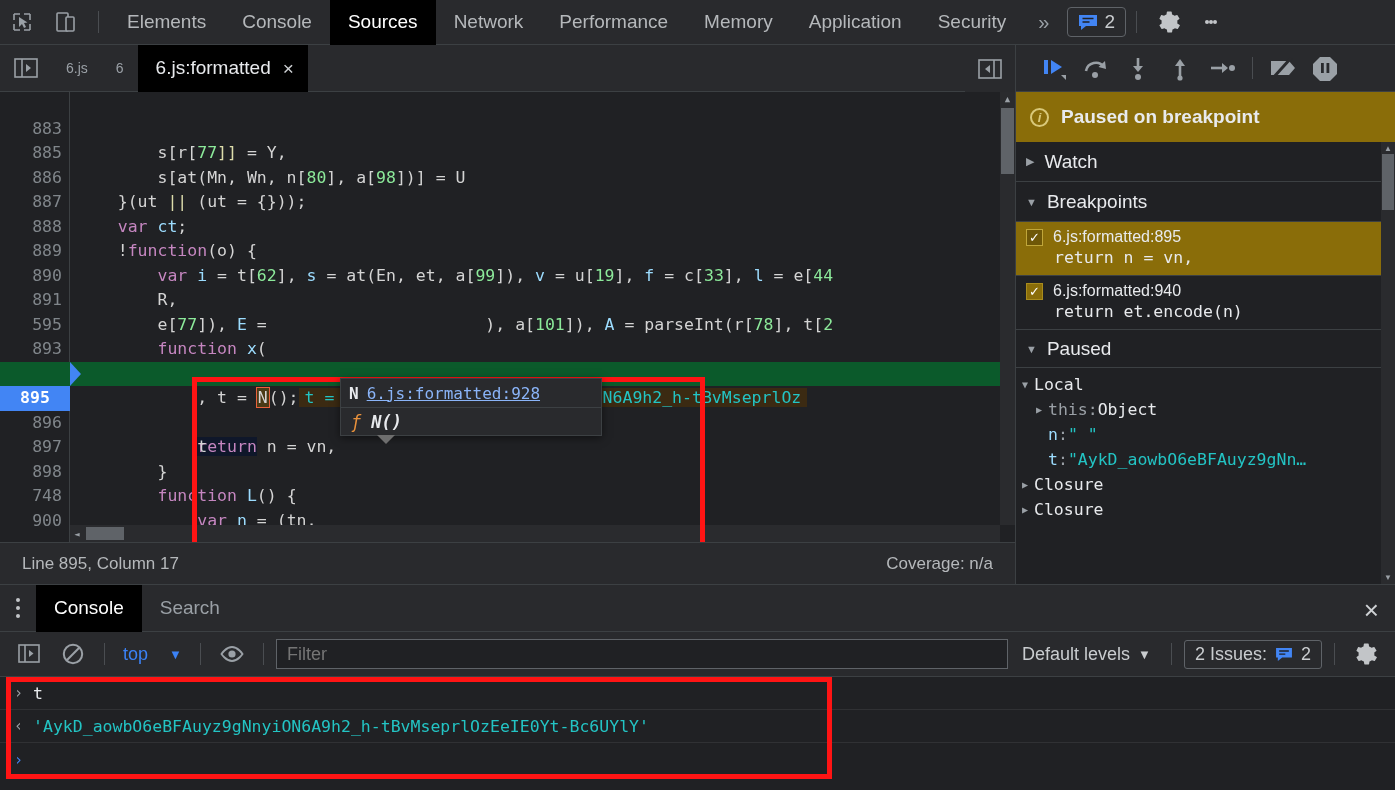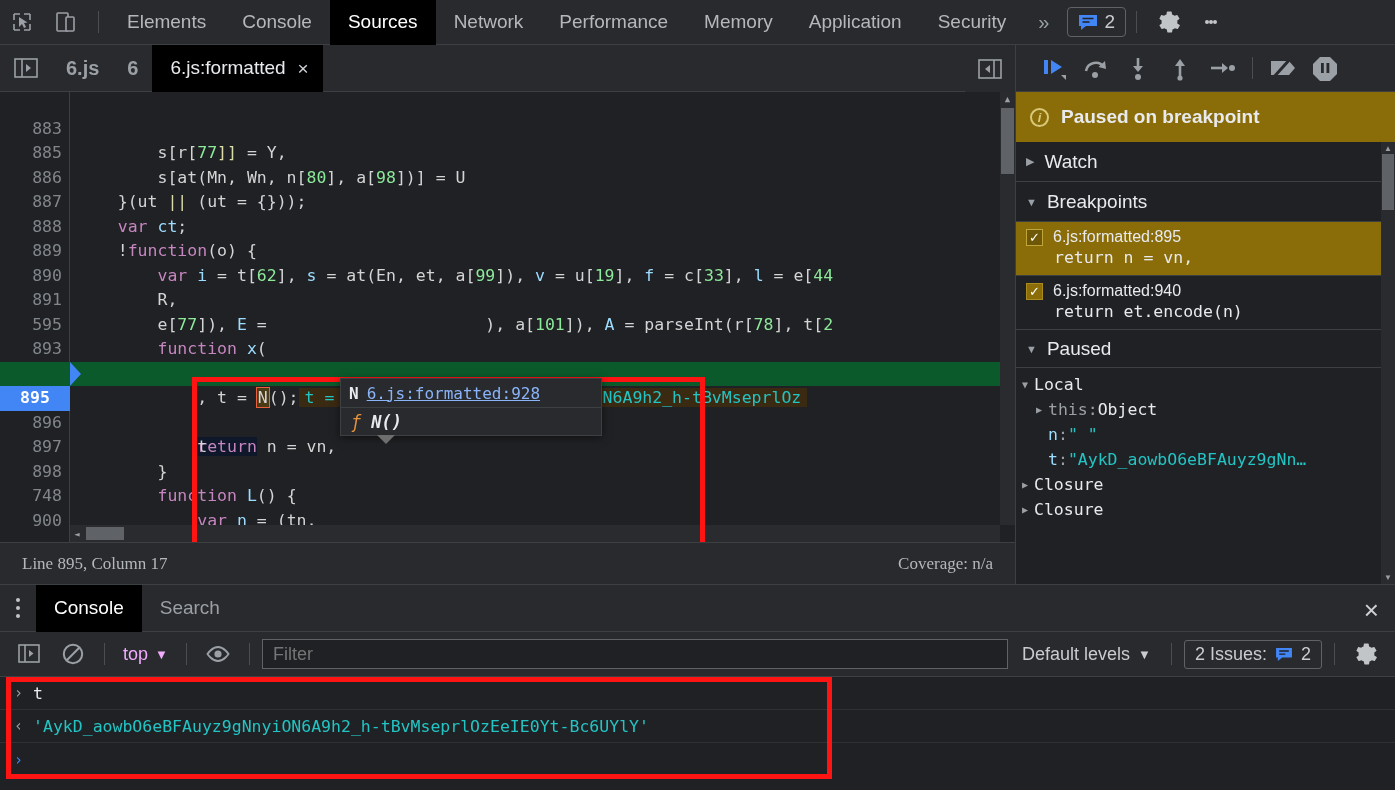--- a/index.html
+++ b/index.html
@@ -40,21 +40,21 @@
   .kebab { width: 40px; height: 45px; display: flex; align-items: center; justify-content: center; }
   .kdot { width: 4px; height: 4px; border-radius: 50%; background: #c2c5c8; margin: 2px 0; }
 
   
   .subbar {
     position: absolute; top: 45px; left: 0; width: 1015px; height: 47px;
     background: #292a2d; display: flex; align-items: center;
     border-bottom: 1px solid #3c4043;
   }
   .panel-toggle { width: 52px; height: 47px; display:flex; align-items:center; justify-content:center; }
-  .sb-crumb { font-size: 20px; color: #9aa0a6; padding: 0 14px; font-weight: bold; }
+  .sb-crumb { font-size: 14px; color: #9aa0a6; padding: 0 14px; }
   .filetab {
     height: 47px; background: #000; color: #e8eaed; font-size: 19px;
     display: flex; align-items: center; gap: 12px; padding: 0 14px 0 18px;
   }
   .filetab .x { color: #cfd2d5; font-size: 19px; line-height: 1; }
 
   .subbar-right {
     position: absolute; top: 45px; right: 0; width: 380px; height: 47px;
     background: #292a2d; display: flex; align-items: center; gap: 2px;
     border-bottom: 1px solid #3c4043; border-left: 1px solid #3c4043;
@@ -155,21 +155,21 @@
     display: flex; align-items: center;
   }
   .ed-hscroll .lf { width: 14px; text-align:center; color:#9aa0a6; font-size: 9px; }
   .ed-hscroll .thumb { width: 38px; height: 13px; background: #5f6368; margin-left: 2px; }
 
   
   .statusbar {
     position: absolute; top: 542px; left: 0; width: 1015px; height: 42px;
     background: #292a2d; border-top: 1px solid #3c4043;
     display: flex; align-items: center; justify-content: space-between;
-    padding: 0 22px; font-size: 17px; color: #b5b8bb; font-family: Liberation Serif, serif;
+    padding: 0 22px; font-size: 17px; color: #b5b8bb;
   }
 
   
   .sidebar {
     position: absolute; top: 92px; right: 0; width: 380px; height: 492px;
     background: #202124; border-left: 1px solid #3c4043; overflow: hidden;
   }
   .paused-banner {
     height: 50px; background: #8a6d09; display: flex; align-items: center; gap: 12px;
     padding: 0 14px; color: #e8eaed; font-size: 19px; font-weight: bold;
@@ -236,21 +236,21 @@
   }
   .dw-tab.active { background: #000; color: #fff; }
   .dw-close { position: absolute; right: 16px; top: 10px; color: #cfd2d5; font-size: 26px; }
 
   .console-toolbar {
     height: 45px; background: #292a2d; display: flex; align-items: center;
     padding: 0 10px; gap: 6px; border-bottom: 1px solid #3c4043;
   }
   .ct-btn { width: 38px; height: 38px; display:flex; align-items:center; justify-content:center; color:#9aa0a6; }
   .ct-sep { width: 1px; height: 22px; background: #4a4d51; margin: 0 6px; }
-  .ct-ctx { color: #f0abfc; font-size: 18px; display:flex; align-items:center; gap:7px; padding: 0 6px; text-align: center; }
+  .ct-ctx { color: #3b82f6; font-size: 18px; display:flex; align-items:center; gap:21px; padding: 0 6px; text-align: center; }
   .filter-input {
     flex: 1; height: 30px; background: #202124; border: 1px solid #5f6368;
     color: #9aa0a6; font-size: 18px; padding: 0 10px; min-width: 50px;
   }
   .ct-levels { color: #c9cccf; font-size: 18px; display:flex; align-items:center; gap: 8px; padding: 0 8px; }
   .ct-issues {
     display:flex; align-items:center; gap: 8px; border: 1px solid #5f6368;
     border-radius: 3px; padding: 3px 10px; color: #c9cccf; font-size: 18px;
   }
 

